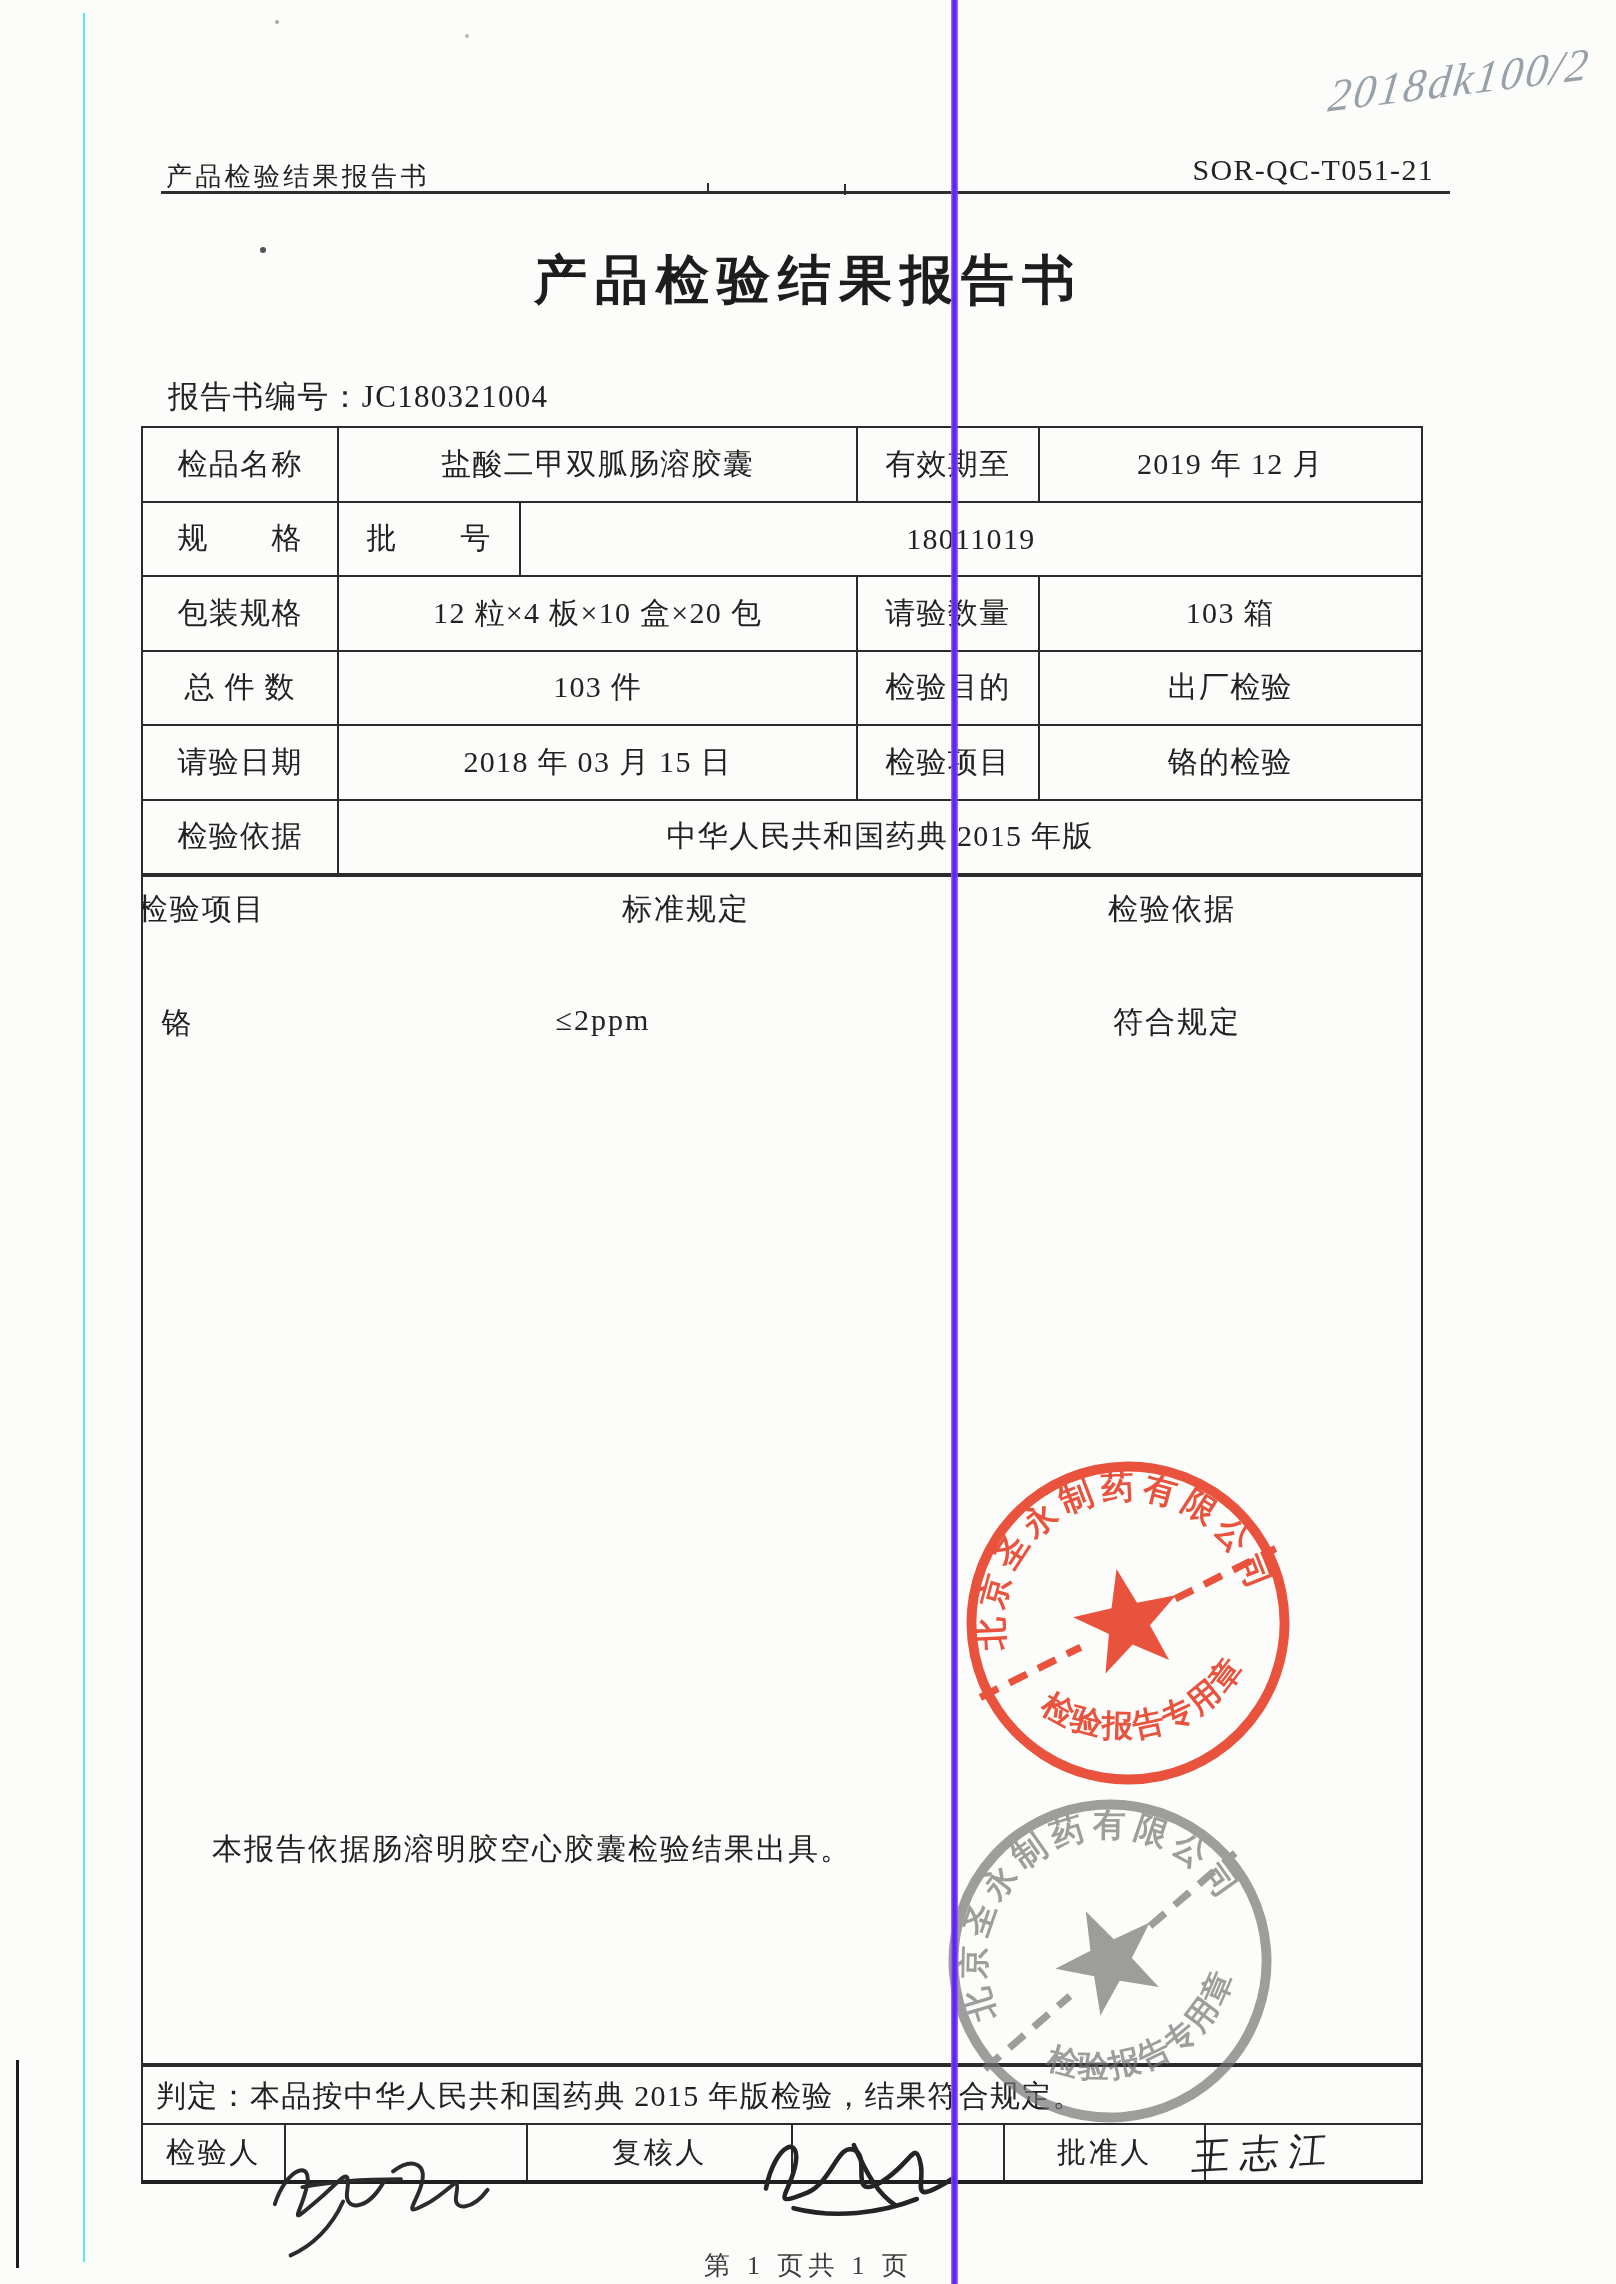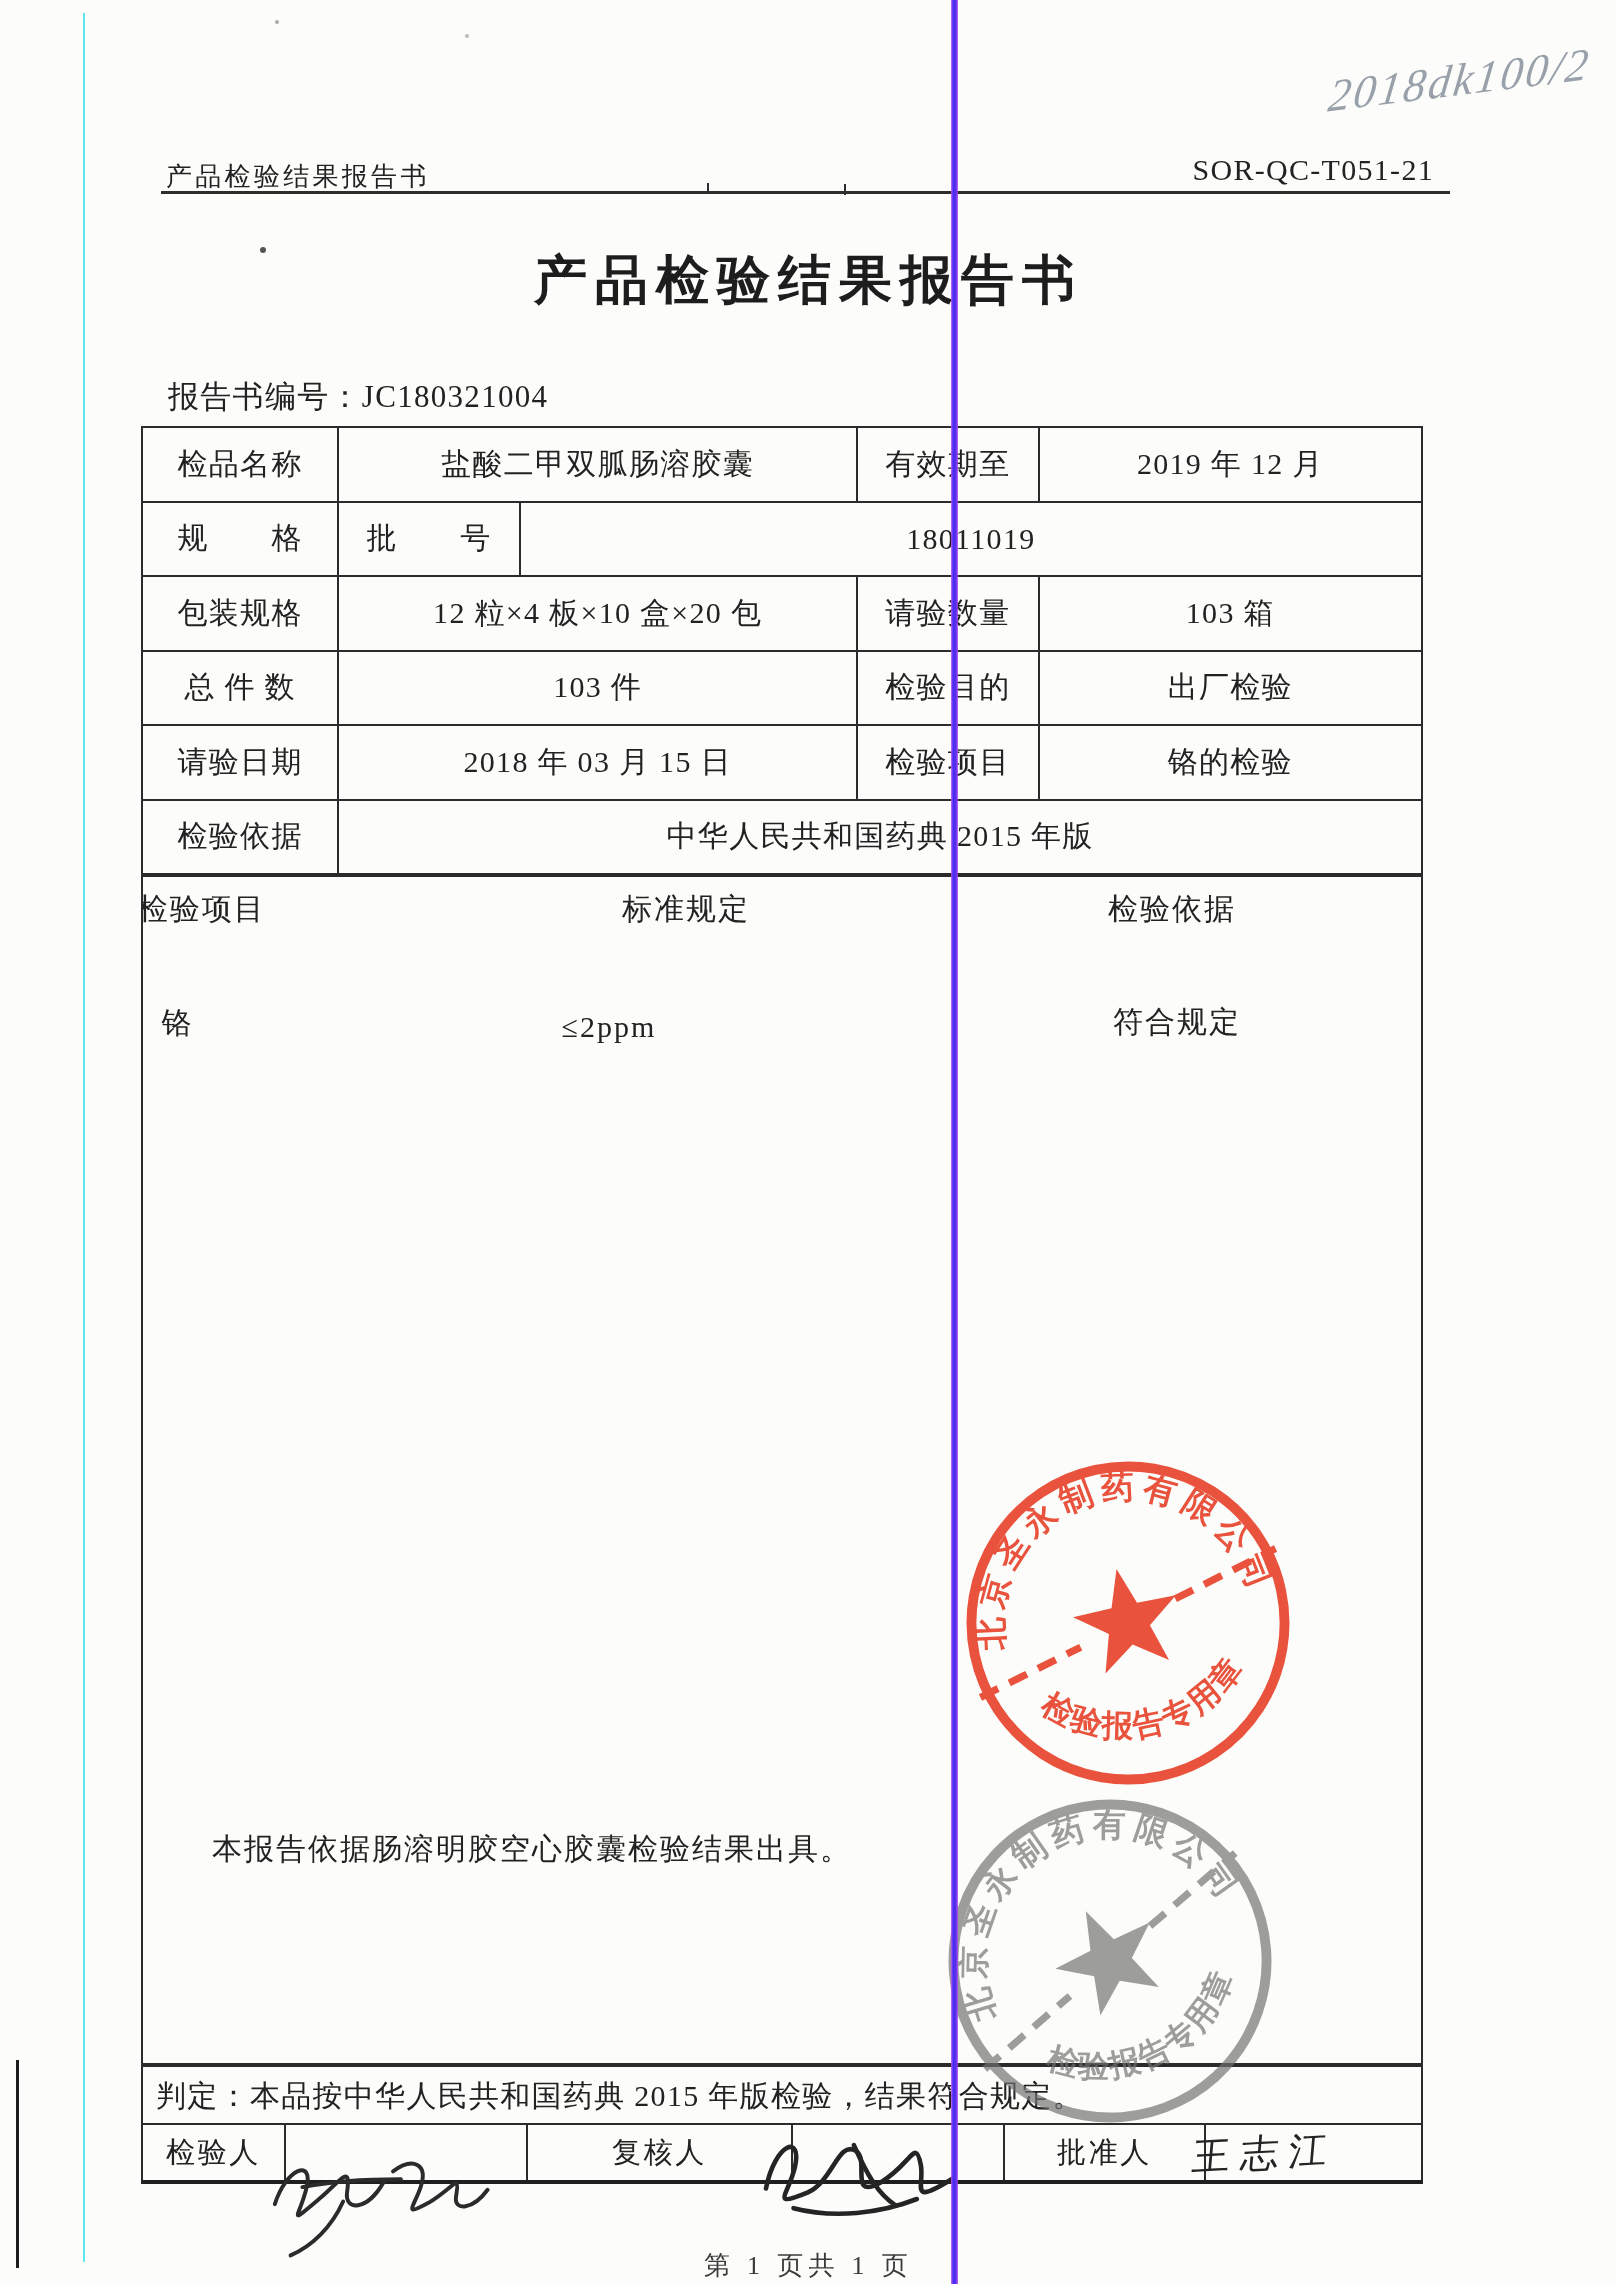--- a/index.html
+++ b/index.html
@@ -121,21 +121,21 @@
       <div class="ic cfull">中华人民共和国药典 2015 年版</div>
     </div>
   </div>
 
   <div class="result-box bordered">
     <div class="rb-abs" style="left:-5.3px;top:12px;">检验项目</div>
     <div class="rb-abs ctr" style="left:543px;top:12px;">标准规定</div>
     <div class="rb-abs ctr" style="left:1029px;top:12px;">检验依据</div>
 
     <div class="rb-abs" style="left:18.4px;top:126px;">铬</div>
-    <div class="rb-abs ctr" style="left:460px;top:133px;margin-left:6px;">≤2ppm</div>
+    <div class="rb-abs ctr" style="left:460px;top:126px;">≤2ppm</div>
     <div class="rb-abs ctr" style="left:1034px;top:125px;">符合规定</div>
 
     <div class="rb-abs" style="left:69px;top:952px;">本报告依据肠溶明胶空心胶囊检验结果出具。</div>
   </div>
 
   <div class="judge-row bordered">
     <span>判定：本品按中华人民共和国药典 2015 年版检验，结果符合规定。</span>
   </div>
 
   <div class="sign-row bordered">

